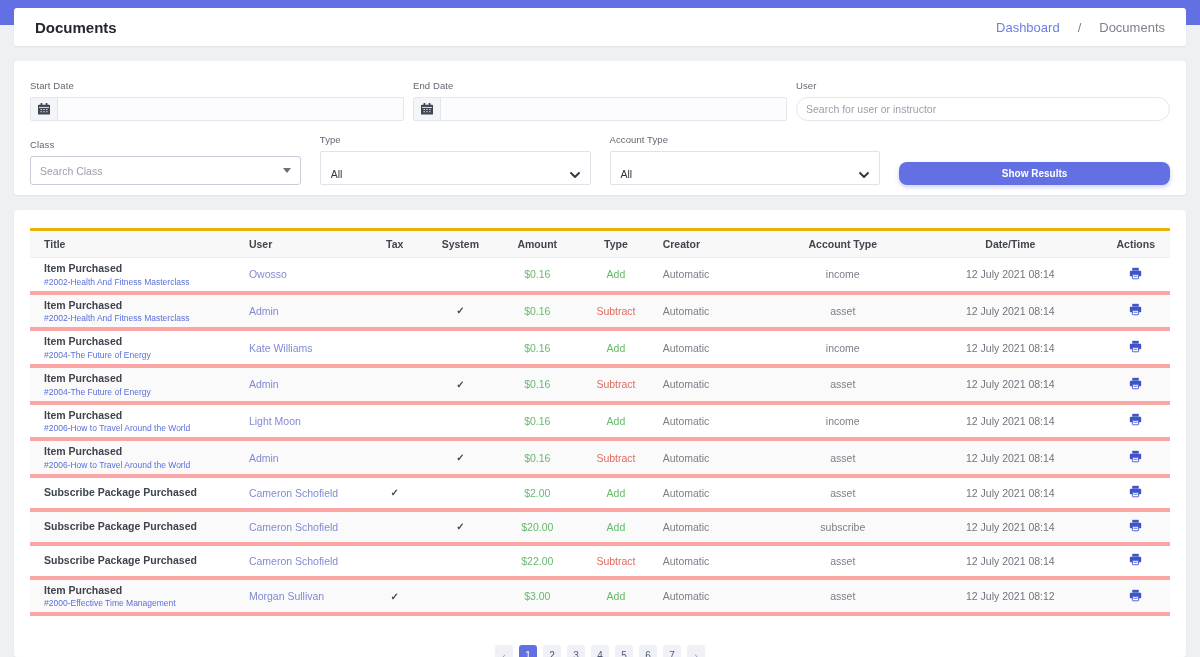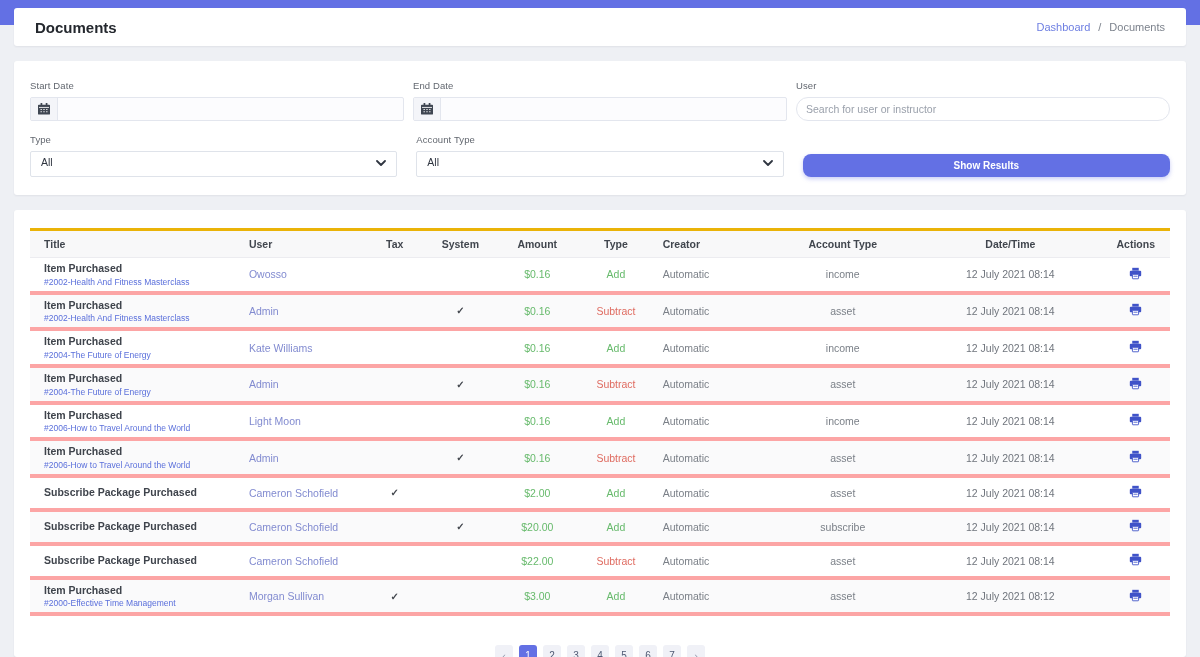--- a/index.html
+++ b/index.html
@@ -14,21 +14,21 @@
   .topbar { position:absolute; top:0; left:0; right:0; height:25px; background:#6370e4; }
 
   .card { background:#fff; border-radius:3px; box-shadow:0 1px 2px rgba(40,45,70,.07); }
 
   
   .header-card {
     position:absolute; top:8px; left:14px; right:14px; height:38px;
     display:flex; align-items:center; justify-content:space-between; padding:0 21px;
   }
   .page-title { font-size:15px; font-weight:700; color:#24282e; }
-  .breadcrumb { font-size:11px; color:#7c828c; display:flex; gap:8px; align-items:center; }
+  .breadcrumb { font-size:13px; color:#7c828c; display:flex; gap:18px; align-items:center; }
   .breadcrumb .bc-link { color:#6d7ee2; text-decoration:none; cursor:pointer; }
 
   
   .filter-card {
     position:absolute; top:61px; left:14px; right:14px; height:134px;
     padding:19px 16px 0;
   }
   .f-row { display:flex; gap:9px; }
   .f-row2 { margin-top:13px; gap:19px; align-items:flex-end; }
   .f-col { flex:1; min-width:0; }
@@ -47,21 +47,21 @@
   }
   .text-input::placeholder { color:#9aa0ab; }
   .class-box {
     height:29px; border:1px solid #c8ccd6; border-radius:3px; background:#fff;
     display:flex; align-items:center; justify-content:space-between; padding:0 9px;
     font-size:10.5px; color:#9aa0ab; cursor:pointer;
   }
   .tri-down { width:0; height:0; border-left:4px solid transparent; border-right:4px solid transparent; border-top:5px solid #6b7078; }
   .select-box {
     height:26px; border:1px solid #dfe3ea; border-radius:2px; background:#fff;
-    display:flex; align-items:flex-end; justify-content:space-between; padding:8px 10px;
+    display:flex; align-items:flex-start; justify-content:space-between; padding:16px 10px;
     font-size:10.5px; color:#2f3540; cursor:pointer;
   }
   .show-btn {
     width:100%; height:23px; background:#6370e4; border:none; border-radius:8px;
     color:#fff; font-size:10px; font-weight:700; cursor:pointer; font-family:inherit;
     box-shadow:0 2px 4px rgba(99,112,228,.35);
   }
 
   
   .table-card {
@@ -157,20 +157,27 @@
         <input class="date-input" type="text" style="">
       </div>
     </div>
     <div class="f-col">
       <div class="f-label">User</div>
       <input class="text-input" type="text" placeholder="Search for user or instructor" style="">
     </div>
   </div>
 
   <div class="f-row f-row2">
+    <div class="f-col">
+      <div class="f-label">Class</div>
+      <div class="class-box">
+        <span>Search Class</span>
+        <span class="tri-down"></span>
+      </div>
+    </div>
     <div class="f-col">
       <div class="f-label">Type</div>
       <div class="select-box">
         <span>All</span>
         <span><svg width="10" height="6" viewBox="0 0 10 6">
               <path d="M1 1l4 4 4-4" stroke="#2f3540" stroke-width="1.8" fill="none" stroke-linecap="round" stroke-linejoin="round"></path>
             </svg></span>
       </div>
     </div>
     <div class="f-col">

